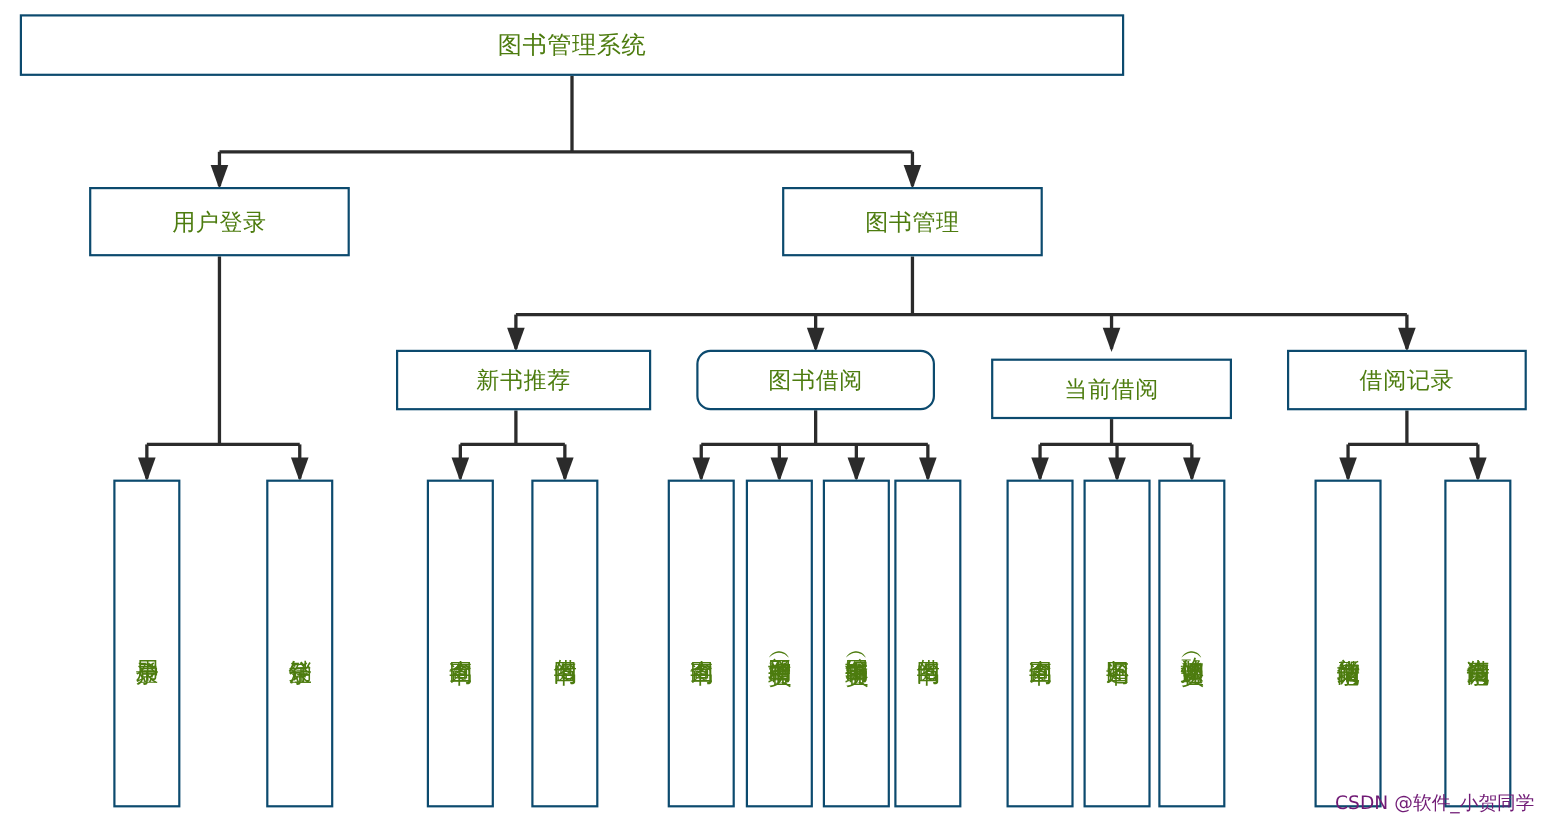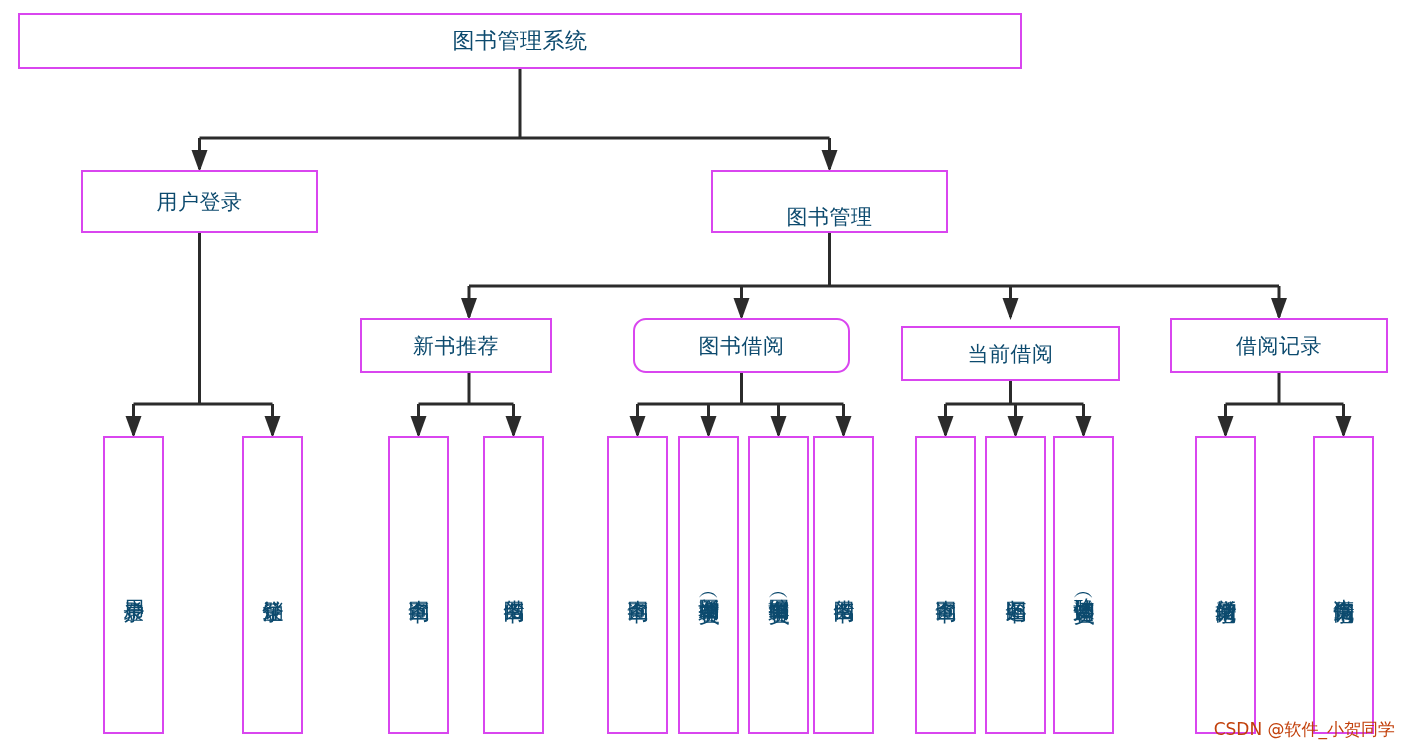--- a/index.html
+++ b/index.html
@@ -21,25 +21,25 @@
     position: absolute;
     left: 0;
     top: 0;
     width: 1405px;
     height: 747px;
   }
   .node {
     position: absolute;
     box-sizing: border-box;
     background: #ffffff;
-    border: 2px solid #d946ef;
+    border: 2px solid #0c4a6e;
     display: flex;
     align-items: center;
     justify-content: center;
-    color: #0c4a6e;
+    color: #4d7c0f;
   }
   .node.horiz {
     font-size: 21px;
     letter-spacing: 0.5px;
   }
   .node.root {
     font-size: 22px;
   }
   .node.vert {
     writing-mode: vertical-rl;
@@ -56,21 +56,21 @@
     writing-mode: vertical-rl;
     text-orientation: upright;
     display: block;
     white-space: nowrap;
   }
   .watermark {
     position: absolute;
     right: 10px;
     bottom: 6px;
     font-size: 17px;
-    color: #c2410c;
+    color: #701a75;
     white-space: nowrap;
     pointer-events: none;
   }
 </style>
 </head>
 <body>
 
 <div id="canvas">
   <svg id="edges" viewBox="0 0 1405 747" xmlns="http://www.w3.org/2000/svg">
       <line x1="520" y1="69" x2="520" y2="138" stroke="#2b2b2b" stroke-width="3"></line>
@@ -126,24 +126,24 @@
       <line x1="1343.5" y1="404" x2="1343.5" y2="435" stroke="#2b2b2b" stroke-width="3"></line>
       <polygon points="1335.5,416 1351.5,416 1343.5,438" fill="#2b2b2b"></polygon>
     </svg>
   <div id="nodes-layer">
       <div class="node root horiz" style="left: 18px; top: 13px; width: 1004px; height: 56px;">
         <span>图书管理系统</span>
       </div>
       <div class="node horiz" style="left: 81px; top: 170px; width: 237px; height: 63px;">
         <span>用户登录</span>
       </div>
-      <div class="node horiz" style="left: 711px; top: 170px; width: 237px; height: 63px; align-items: flex-end;">
+      <div class="node horiz" style="left: 711px; top: 170px; width: 237px; height: 63px;">
         <span>图书管理</span>
       </div>
-      <div class="node horiz" style="left: 360px; top: 318px; width: 192px; height: 55px;">
+      <div class="node horiz" style="left: 360px; top: 318px; width: 232px; height: 55px;">
         <span>新书推荐</span>
       </div>
       <div class="node horiz" style="left: 633px; top: 318px; width: 217px; height: 55px; border-radius: 13px;">
         <span>图书借阅</span>
       </div>
       <div class="node horiz" style="left: 901px; top: 326px; width: 219px; height: 55px;">
         <span>当前借阅</span>
       </div>
       <div class="node horiz" style="left: 1170px; top: 318px; width: 218px; height: 55px;">
         <span>借阅记录</span>

